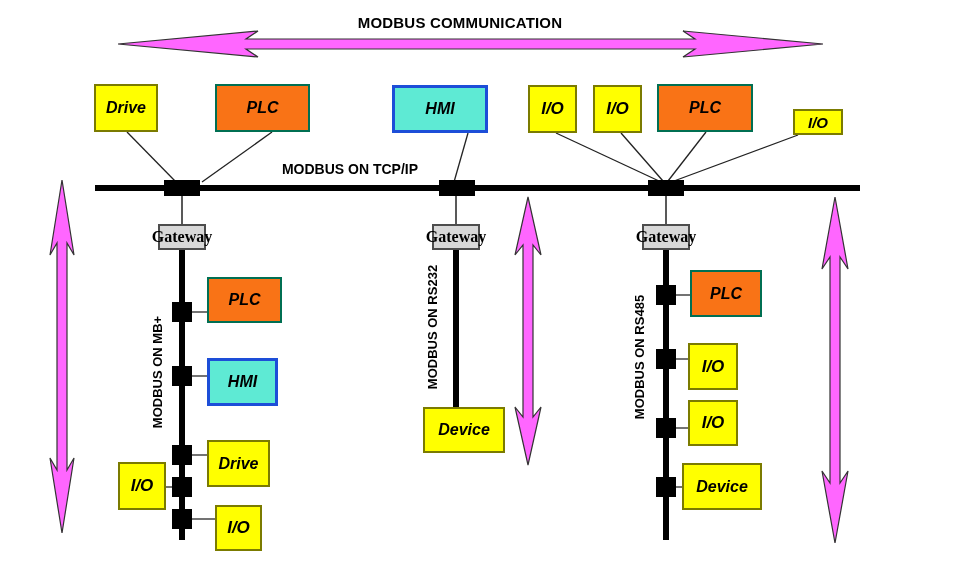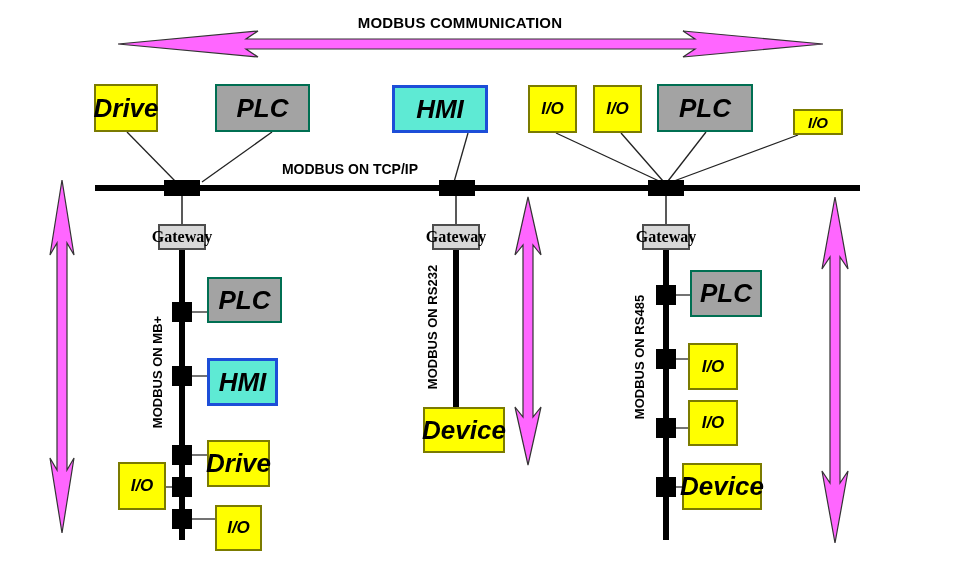--- a/index.html
+++ b/index.html
@@ -12,25 +12,25 @@
   }
   .wires { position:absolute; left:0; top:0; }
 
   .box {
     position:absolute;
     display:flex; align-items:center; justify-content:center;
     font-weight:bold; font-style:italic;
     color:#000;
     box-sizing:border-box;
   }
-  .box.big { font-size:26px; }
+  .box.big { font-size:16px; }
   .box.io  { font-size:17px; }
   .box.io-small { font-size:15px; }
   .yellow { background:#FFFF00; border:2px solid #7B7B00; }
-  .green  { background:#a3a3a3; border:2px solid #006F52; }
+  .green  { background:#f97316; border:2px solid #006F52; }
   .orange { background:#5eead4; border:3px solid #1d4ed8;font-style:italic; }
 
   .gateway {
     position:absolute;
     display:flex; align-items:center; justify-content:center;
     background:#D8D8D8; border:2px solid #4D4D4D;
     font-family:"Liberation Serif", serif;
     font-weight:bold; font-size:16px; color:#000;
     box-sizing:border-box;
   }

